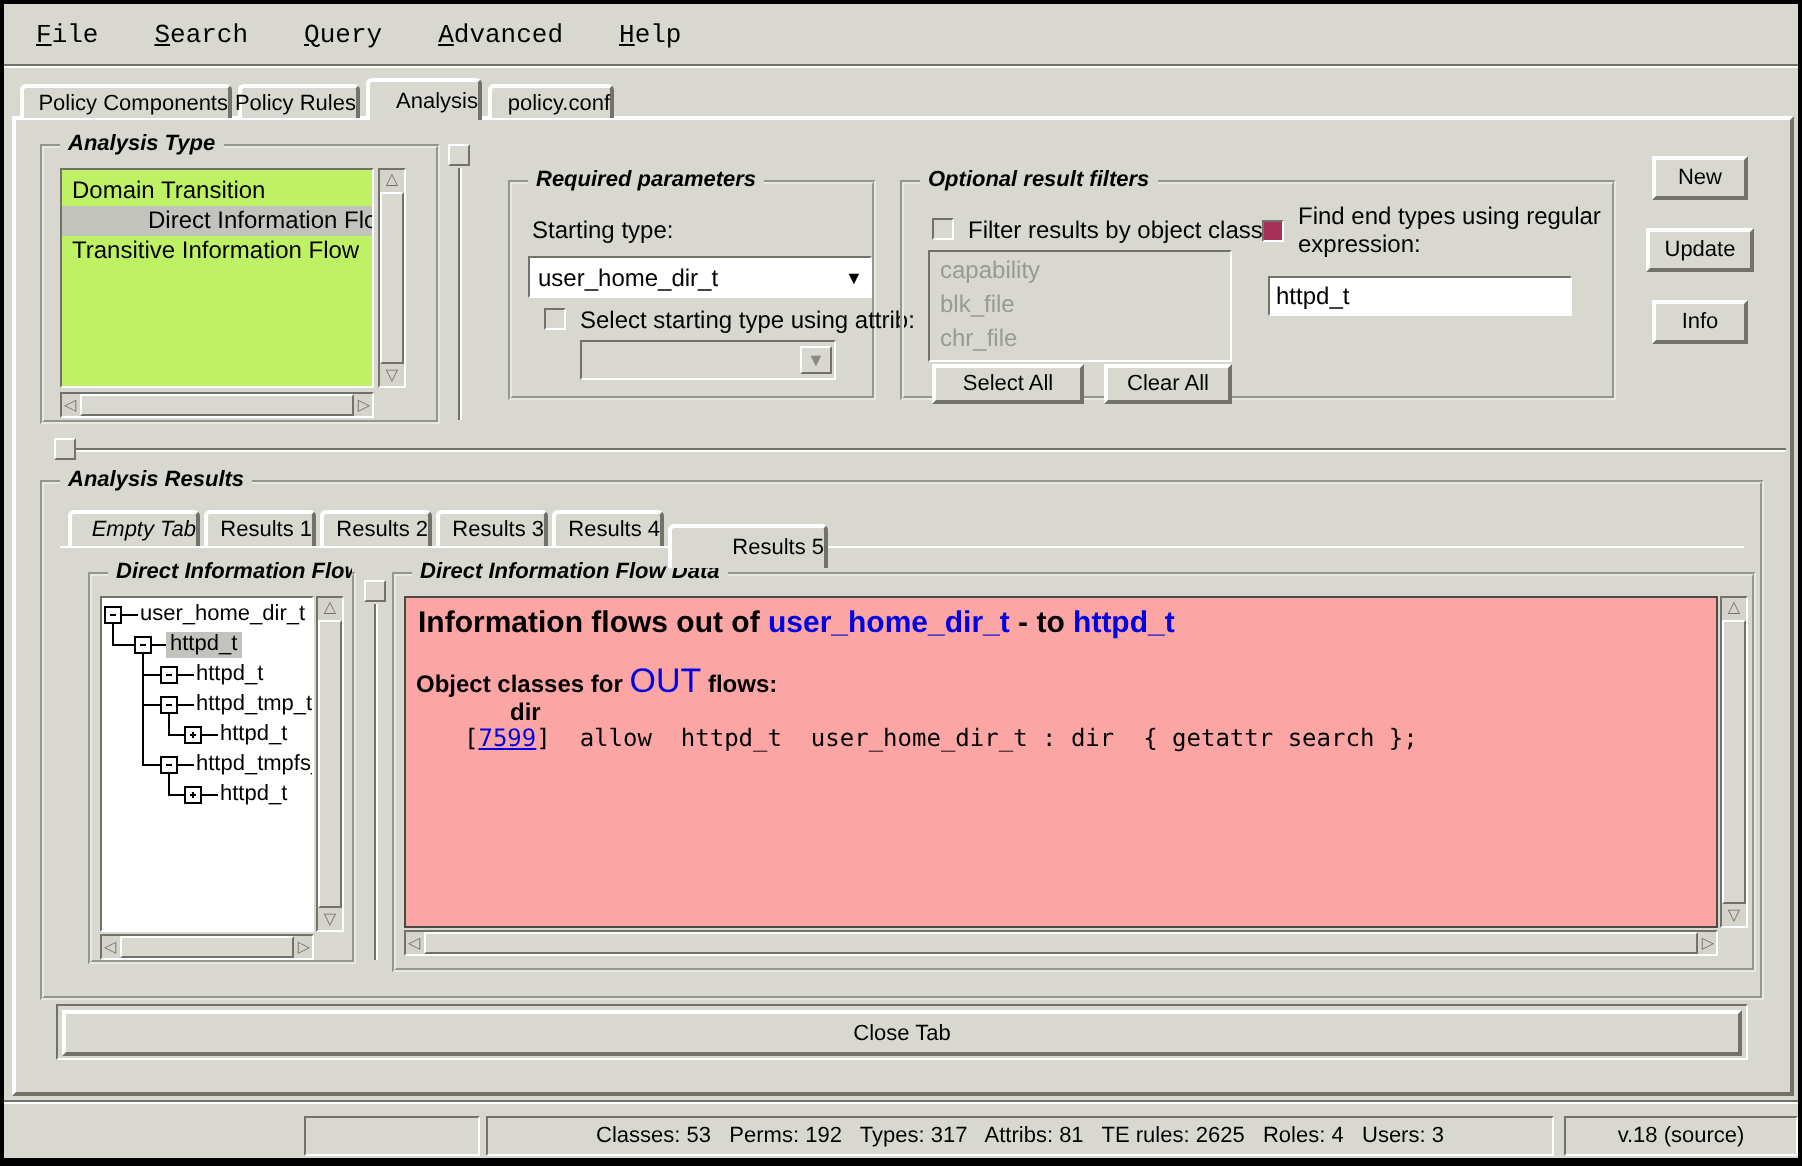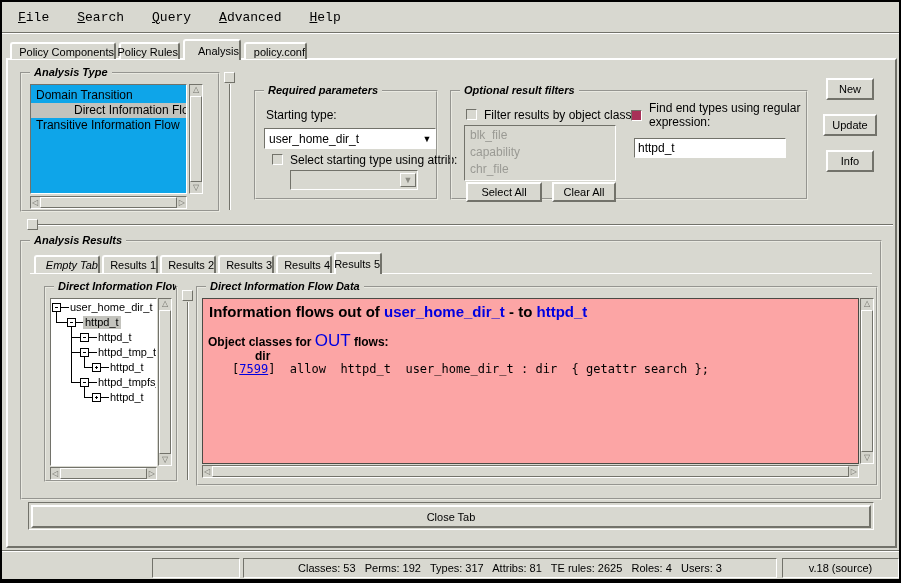--- a/index.html
+++ b/index.html
@@ -25,21 +25,21 @@
   .menu-item::first-letter{text-decoration:underline;}
   .menusep{left:0;top:30px;width:100%;height:2px;border-top:1px solid #72726a;border-bottom:1px solid #fff;}
   
   .tab{background:#d8d8d0;border-top:2px solid #fff;border-left:2px solid #fff;border-right:2px solid #72726a;
     border-radius:3px 3px 0 0;display:flex;align-items:center;justify-content:flex-end;
     font-size:11px;z-index:2;cursor:default;white-space:nowrap;}
   .tab.sel{z-index:6;}
   .page{left:4px;top:56px;width:891px;height:490px;z-index:1;}
   
   .btn{display:flex;align-items:center;justify-content:center;font-size:11px;cursor:default;}
-  .listbox{background:#0ea5e9;font-size:12px;overflow:hidden;}
+  .listbox{background:#bef264;font-size:12px;overflow:hidden;}
   .li{padding:0 5px;line-height:15px;white-space:nowrap;}
   .li.sel{background:#c3c3bd;display:inline-block;padding-left:43px;}
   .check{width:11px;height:11px;border:1px solid;border-color:#72726a #ffffff #ffffff #72726a;background:#d8d8d0;}
   .check.on{background:#a83058;}
   .lbl{font-size:12px;white-space:nowrap;}
   .combo{background:#fff;display:flex;align-items:center;font-size:12px;}
   .combo .val{flex:1;padding-left:4px;white-space:nowrap;overflow:hidden;}
   .combo .car{width:16px;text-align:center;font-size:9px;color:#000;}
   .combo.dis{background:#d8d8d0;color:#9a9a94;}
   .combo.dis .car{color:#8a8a82;}
@@ -135,22 +135,22 @@
       <span class="val"></span>
       <span class="car raised1" style="height:14px;line-height:12px;margin-right:1px;">▼</span>
     </div>
   </div>
 
   <div class="abs gbox" style="left:448px;top:88px;width:358px;height:110px;z-index:3;">
     <span class="legend">Optional result filters</span>
     <span class="abs check" style="left:14px;top:17px;"></span>
     <div class="abs lbl" style="left:32px;top:16px;">Filter results by object class:</div>
     <div class="abs listbox sunken1" style="left:12px;top:33px;width:152px;height:56px;background:#d8d8d0;color:#9a9a94;padding-top:1px;">
+      <div class="li" style="line-height:17px;">capability</div>
       <div class="li" style="line-height:17px;">blk_file</div>
-      <div class="li" style="line-height:17px;">capability</div>
       <div class="li" style="line-height:17px;">chr_file</div>
     </div>
     <div class="abs btn raised" style="left:14px;top:90px;width:76px;height:20px;">
         <span>Select All</span>
       </div>
     <div class="abs btn raised" style="left:100px;top:90px;width:64px;height:20px;">
         <span>Clear All</span>
       </div>
     <span class="abs check on" style="left:179px;top:18px;"></span>
     <div class="abs lbl" style="left:197px;top:9px;width:172px;white-space:normal;line-height:14px;">Find end types using regular expression:</div>
@@ -182,21 +182,21 @@
     </div>
   <div class="abs tab" style="left:158px;top:253px;width:56px;height:18px;z-index:3;">
       <span>Results 2</span>
     </div>
   <div class="abs tab" style="left:216px;top:253px;width:56px;height:18px;z-index:3;">
       <span>Results 3</span>
     </div>
   <div class="abs tab" style="left:274px;top:253px;width:56px;height:18px;z-index:3;">
       <span>Results 4</span>
     </div>
-  <div class="abs tab sel" style="left:332px;top:250px;width:48px;height:22px;border-bottom:none;">
+  <div class="abs tab sel" style="left:332px;top:260px;width:80px;height:22px;border-bottom:none;">
       <span>Results 5</span>
     </div>
   <div class="abs" style="left:28px;top:271px;width:842px;height:1px;background:#fff;z-index:4;"></div>
 
   <div class="abs gbox" style="left:42px;top:284px;width:134px;height:196px;z-index:4;">
     <span class="legend" style="max-width:122px;overflow:hidden;">Direct Information Flow T</span>
   </div>
   <div class="abs sunken1" style="left:48px;top:296px;width:107px;height:168px;background:#fff;overflow:hidden;z-index:5;">
 
     <div class="abs tline" style="left:5px;top:13px;width:1px;height:11px;"></div>

